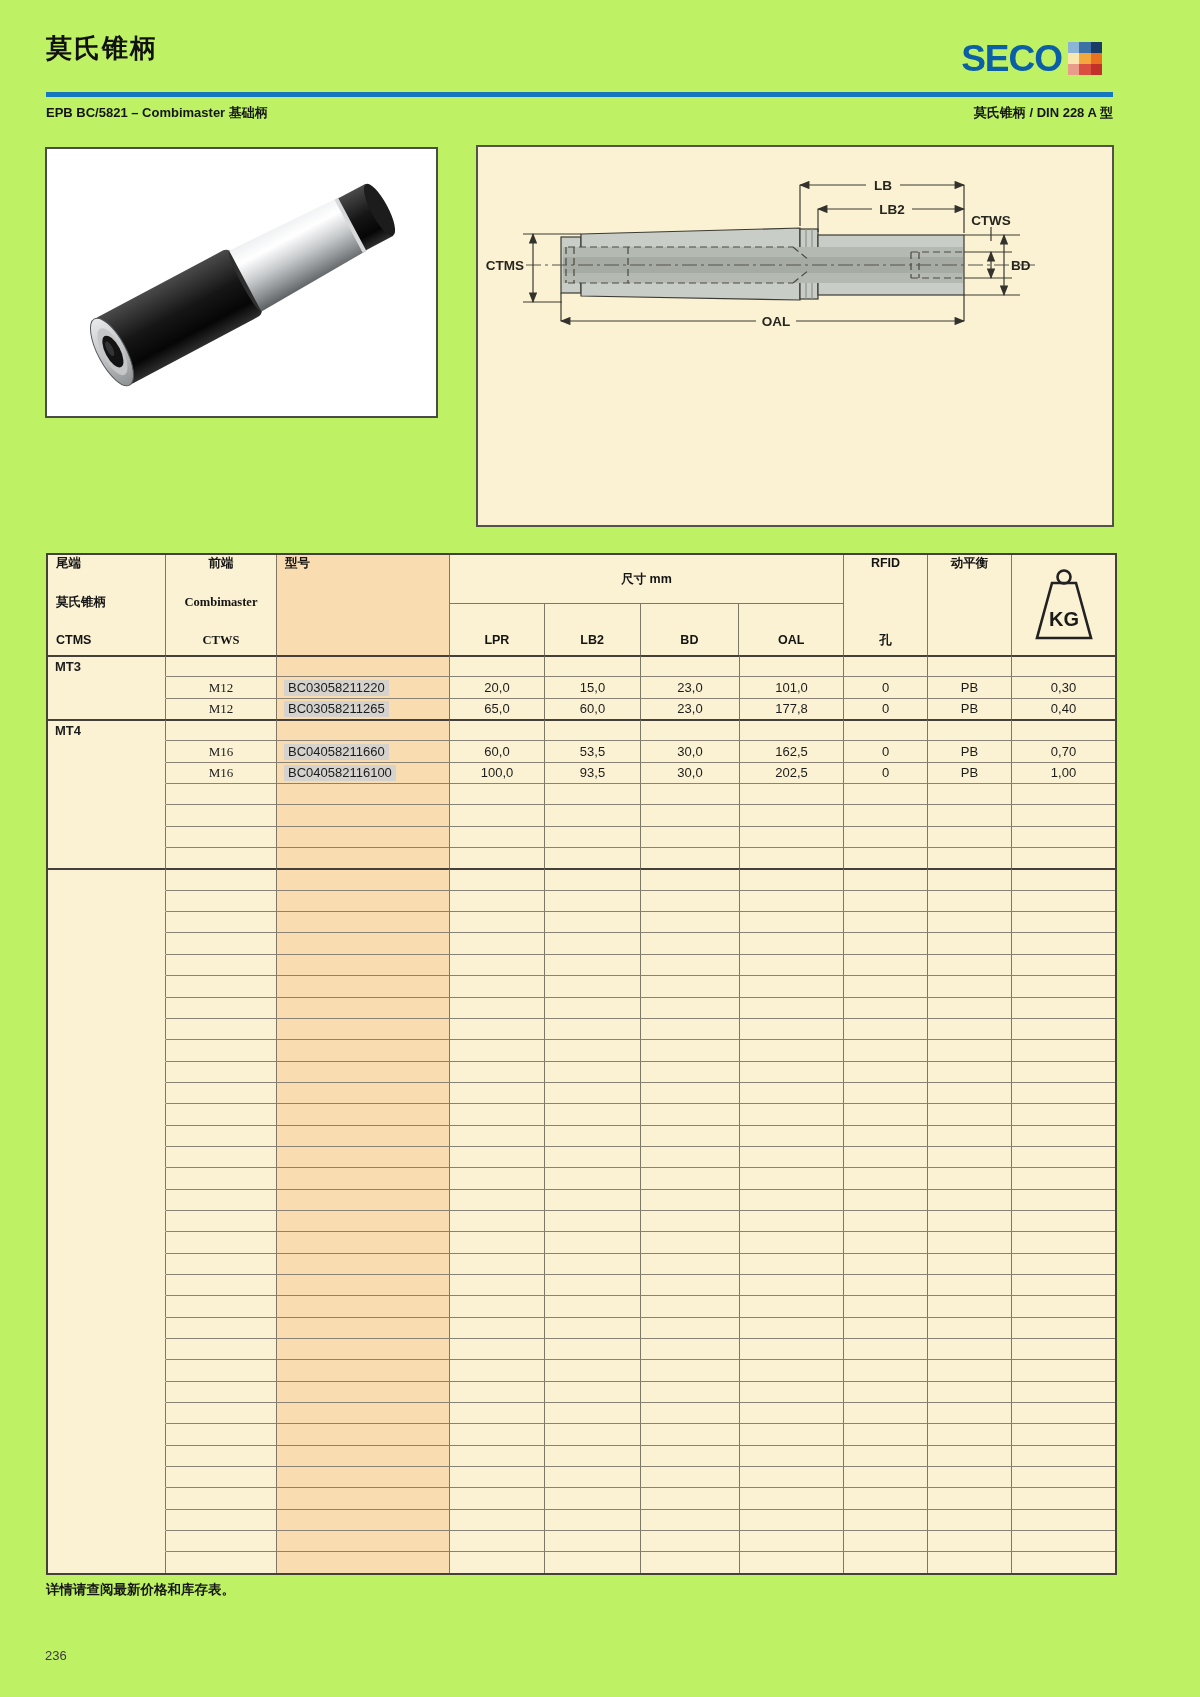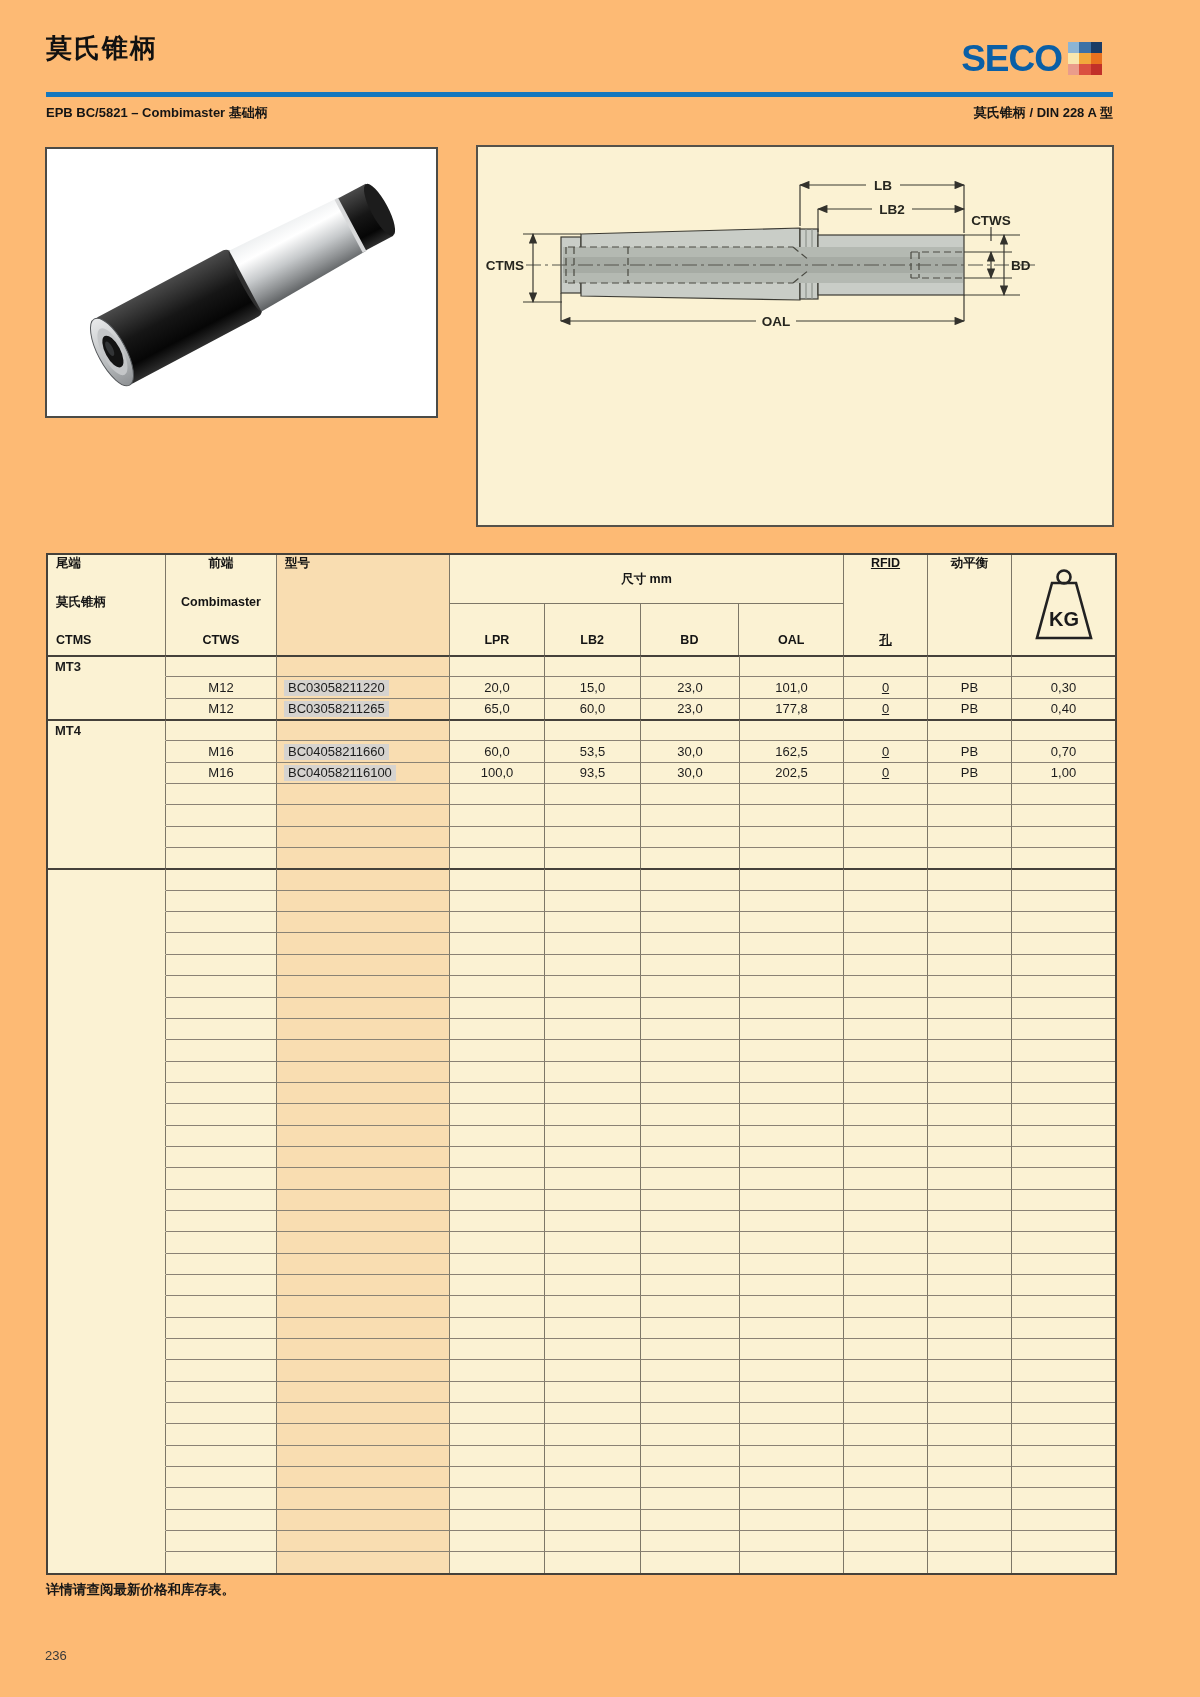--- a/index.html
+++ b/index.html
@@ -1,16 +1,16 @@
 <!DOCTYPE html>
 <html><head>
 <meta charset="utf-8">
 <style>
   html,body{margin:0;padding:0;background:#e8e8e8;}
-  .page{position:relative;width:1200px;height:1697px;background:#fdba74;
+  .page{position:relative;width:1200px;height:1697px;background:#bef264;
         font-family:"Liberation Sans","DejaVu Sans",sans-serif;color:#1f1f1f;overflow:hidden;}
 
   
   .title{position:absolute;left:46px;top:31px;font-size:26px;font-weight:bold;letter-spacing:2px;color:#111;}
   .logo{position:absolute;top:40px;left:946px;width:171px;display:flex;align-items:center;justify-content:center;gap:6px;}
   .logo-text{font-size:37px;font-weight:bold;letter-spacing:-1px;color:var(--logo-blue,#0a5fa6);line-height:1;}
   .logo-squares{display:grid;grid-template-columns:repeat(3,11.3px);grid-auto-rows:11.3px;}
   .rule{position:absolute;left:46px;top:92px;width:1067px;height:5px;background:var(--accent,#1577bd);}
   .subhead{position:absolute;left:46px;top:104px;width:1067px;display:flex;justify-content:space-between;
            font-size:13px;font-weight:bold;color:#151515;}
@@ -47,22 +47,22 @@
   .t-cell{box-sizing:border-box;border-right:1px solid #7d7767;border-top:1px solid #8a8274;
           display:flex;align-items:center;justify-content:center;font-size:13px;color:#1c1c1c;
           overflow:hidden;white-space:nowrap;}
   .t-row.sec .t-cell{border-top:2px solid #45413a;}
   .t-row:not(.sec) .t-cell.c0{border-top-color:transparent;}
   .t-cell.c0{justify-content:flex-start;padding-left:7px;font-weight:bold;}
   .t-cell.c2{justify-content:flex-start;padding-left:7px;background:var(--model-col,#f9ddb1);}
   .t-cell.c9{border-right:none;}
   .code{background:#d6d3cf;padding:0 4px;line-height:16px;}
   
-  .c0{width:118px;} .c1{width:111px;} .c2{width:173px;} .c3{width:95px;} .c4{width:96px;}
-  .c5{width:99px;} .c6{width:104px;} .c7{width:84px;text-decoration:underline;} .c8{width:84px;} .c9{width:103px;}
+  .c0{width:118px;} .c1{width:111px;font-family:Liberation Serif, serif;} .c2{width:173px;} .c3{width:95px;} .c4{width:96px;}
+  .c5{width:99px;} .c6{width:104px;} .c7{width:84px;} .c8{width:84px;} .c9{width:103px;}
 
   .footnote{position:absolute;left:46px;top:1581px;font-size:13.5px;font-weight:bold;color:#171717;}
   .pagenum{position:absolute;left:45px;top:1648px;font-size:13px;color:#3a3a3a;}
 </style>
 </head>
 <body>
 
 <div class="page" style="--accent: #1577bd; --cream: #fbf2d3; --model-col: #f9ddb1; --logo-blue: #0a5fa6;">
 
   <div class="title">莫氏锥柄</div>

